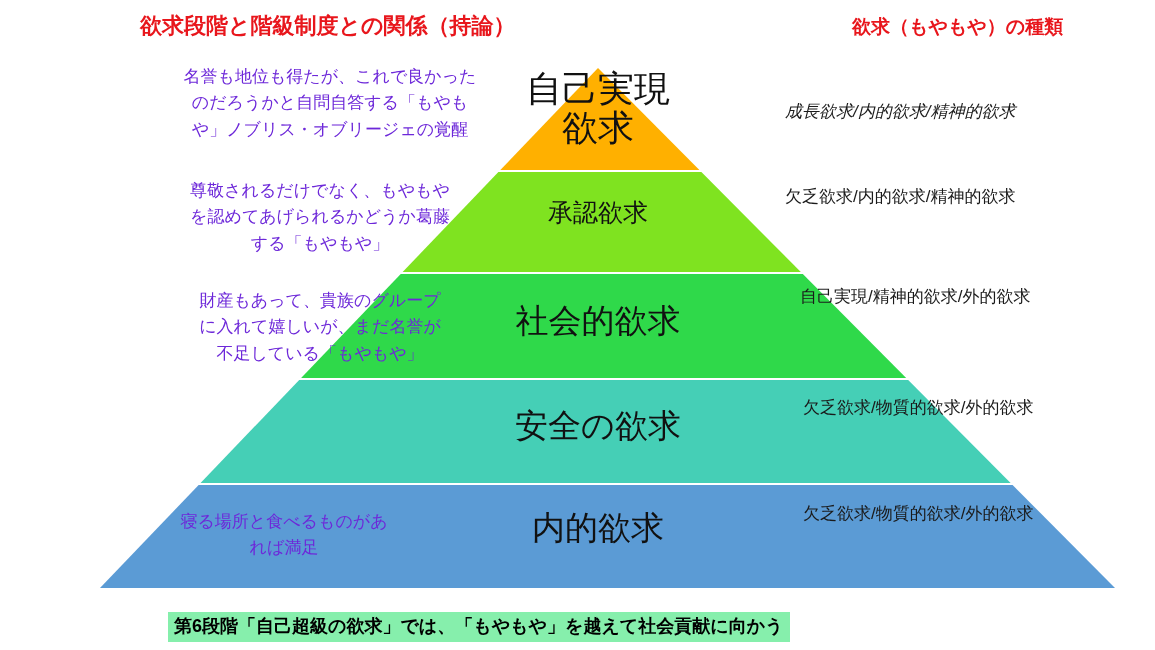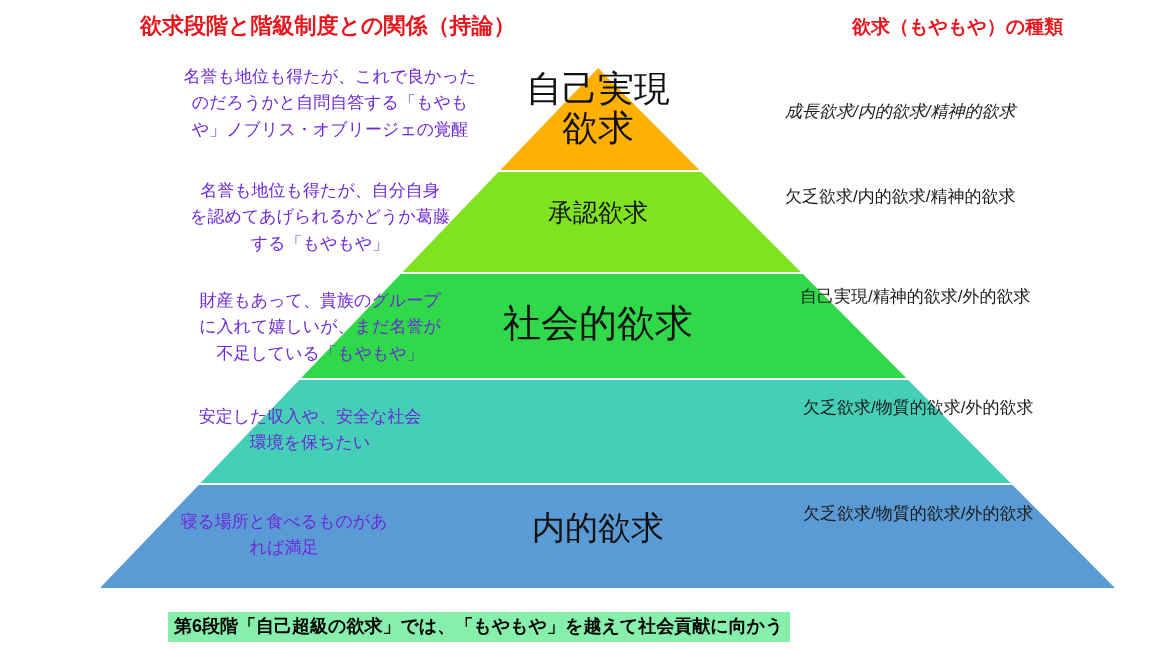--- a/index.html
+++ b/index.html
@@ -31,21 +31,21 @@
     position:absolute;
     color:#111111;
     font-weight:400;
     text-align:center;
     white-space:nowrap;
     line-height:1.08;
   }
   #tier-label-0{left:598px;top:70px;transform:translateX(-50%);font-size:36px;}
   #tier-label-0 .ln2{display:block;}
   #tier-label-1{left:598px;top:199px;transform:translateX(-50%);font-size:25px;}
-  #tier-label-2{left:598px;top:303px;transform:translateX(-50%);font-size:38px;}
+  #tier-label-2{left:598px;top:303px;transform:translateX(-50%);font-size:33px;}
   #tier-label-3{left:598px;top:408px;transform:translateX(-50%);font-size:33px;}
   #tier-label-4{left:598px;top:510px;transform:translateX(-50%);font-size:33px;}
 
   
   .left-note{
     position:absolute;
     color:#6d28d9;
     font-size:17px;
     line-height:1.55;
     white-space:pre-line;
@@ -100,33 +100,32 @@
     <polygon points="299.20,380.00 908.20,380.00 1010.61,483.00 200.56,483.00" fill="#45CFB6"></polygon>
     <polygon points="198.64,485.00 1012.59,485.00 1115.00,588.00 100.00,588.00" fill="#5B9BD5"></polygon>
   </svg>
 
   <div class="tier-label" id="tier-label-0">
     <span class="ln1">自己実現</span>
     <span class="ln2">欲求</span>
   </div>
   <div class="tier-label" id="tier-label-1">承認欲求</div>
   <div class="tier-label" id="tier-label-2">社会的欲求</div>
+  <div class="tier-label" id="tier-label-3">安全の欲求</div>
   <div class="tier-label" id="tier-label-4">内的欲求</div>
 
   <div class="left-note" id="left-note-0">名誉も地位も得たが、これで良かった
 のだろうかと自問自答する「もやも
 や」ノブリス・オブリージェの覚醒</div>
-  <div class="left-note" id="left-note-1">名誉も地位も得たが、自分自身
+  <div class="left-note" id="left-note-1">尊敬されるだけでなく、もやもや
 を認めてあげられるかどうか葛藤
 する「もやもや」</div>
   <div class="left-note" id="left-note-2">財産もあって、貴族のグループ
 に入れて嬉しいが、まだ名誉が
 不足している「もやもや」</div>
-  <div class="left-note" id="left-note-3">安定した収入や、安全な社会
-環境を保ちたい</div>
   <div class="left-note" id="left-note-4">寝る場所と食べるものがあ
 れば満足</div>
 
   <div class="right-note" id="right-note-0">成長欲求/内的欲求/精神的欲求</div>
   <div class="right-note" id="right-note-1">欠乏欲求/内的欲求/精神的欲求</div>
   <div class="right-note" id="right-note-2">自己実現/精神的欲求/外的欲求</div>
   <div class="right-note" id="right-note-3">欠乏欲求/物質的欲求/外的欲求</div>
   <div class="right-note" id="right-note-4">欠乏欲求/物質的欲求/外的欲求</div>
 
   <div id="footer-banner">第6段階「自己超級の欲求」では、「もやもや」を越えて社会貢献に向かう</div>

